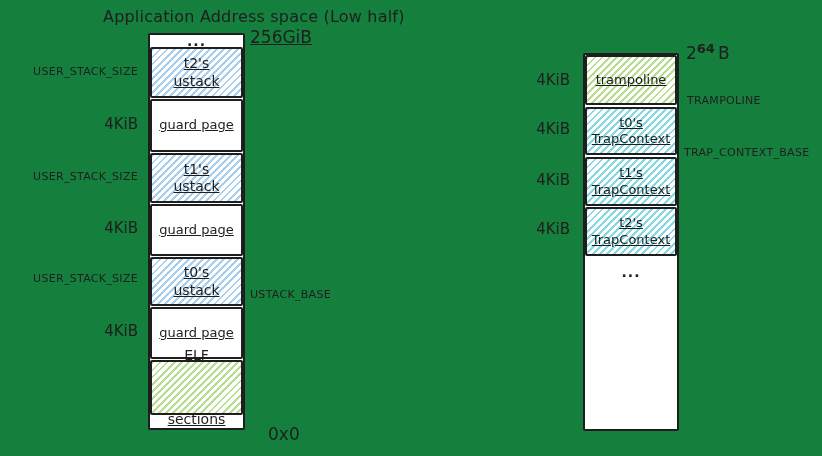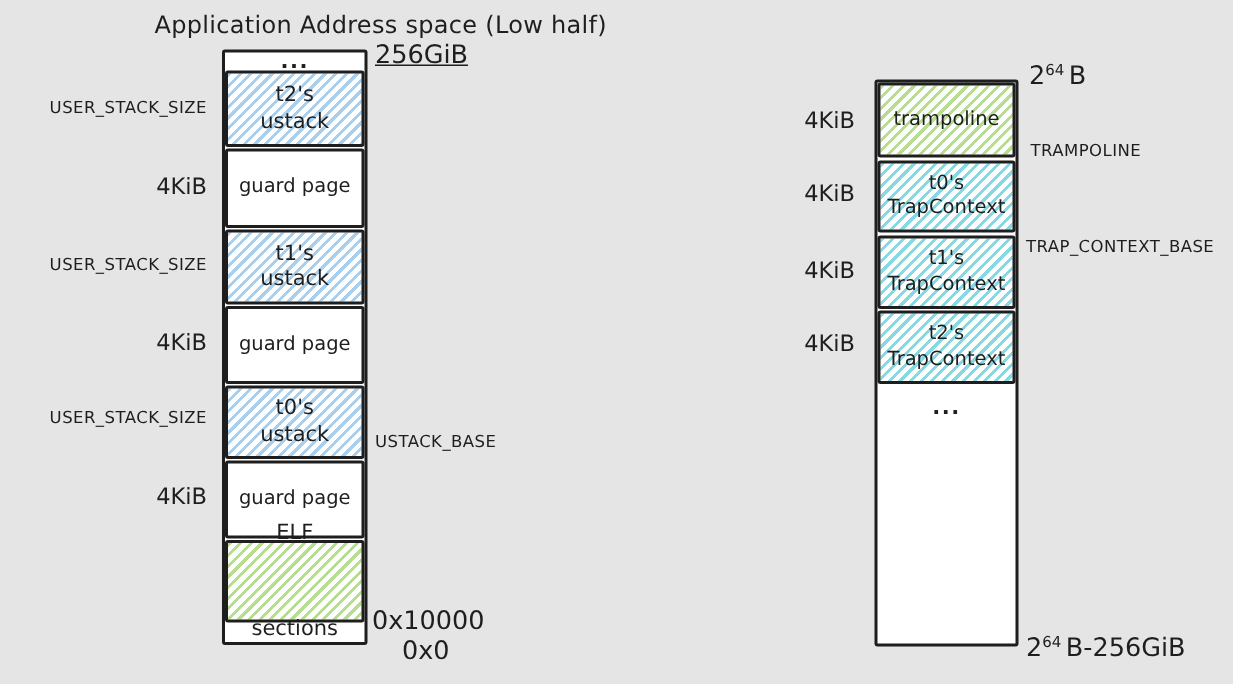--- a/index.html
+++ b/index.html
@@ -1,30 +1,30 @@
 <!DOCTYPE html>
 <html><head>
 <meta charset="utf-8">
 <style>
   html,body{margin:0;padding:0;background:#ffffff;}
   #canvas{
-    position:relative;width:822px;height:456px;background:#e5e5e5;
+    position:relative;width:822px;height:456px;background:#15803d;
     font-family:"DejaVu Sans",sans-serif;color:#1e1e1e;overflow:hidden;
   }
   .title{
     position:absolute;font-size:16px;letter-spacing:.2px;white-space:nowrap;
   }
   .column{
     position:absolute;border:2px solid #1e1e1e;border-radius:2px;
     box-sizing:border-box;background:#ffffff;
   }
   .seg{
     position:absolute;left:0;right:0;border:2px solid #1e1e1e;border-radius:2px;
     box-sizing:border-box;display:flex;flex-direction:column;align-items:center;
-    justify-content:center;text-align:right;line-height:1.25;
+    justify-content:center;text-align:right;line-height:1.25;text-decoration:underline;
   }
   .seg .l1,.seg .l2{font-size:14px;white-space:nowrap;}
   .seg .small{font-size:13px;}
   .fill-blue{
     background-color:#ffffff;
     background-image:repeating-linear-gradient(135deg,#a9cfee 0 2px,rgba(255,255,255,0) 2px 5px);
   }
   .fill-cyan{
     background-color:#ffffff;
     background-image:repeating-linear-gradient(135deg,#86d8e2 0 2px,rgba(255,255,255,0) 2px 5px);
@@ -39,21 +39,21 @@
   }
   .size-label{
     position:absolute;text-align:right;white-space:nowrap;
   }
   .size-label.big{font-size:15px;}
   .size-label.small{font-size:11px;letter-spacing:.3px;}
   .addr-label{
     position:absolute;white-space:nowrap;font-size:17px;
   }
   .addr-label.small{font-size:11px;letter-spacing:.3px;}
-  .addr-label sup{font-size:10px;vertical-align:6px;}
+  .addr-label sup{font-size:13px;vertical-align:6px;font-weight:bold;}
   .addr-label .suffix{margin-left:3px;}
 </style>
 </head>
 <body>
 
 <div id="canvas">
 
   <div class="title" style="left:103px;top:7px;">Application Address space (Low half)</div>
 
   <div class="column" style="left:148px;top:33px;width:97px;height:397px;">
@@ -95,21 +95,20 @@
 
   <div class="size-label small" style="left:8px;width:130px;top:65px;">USER_STACK_SIZE</div>
   <div class="size-label big" style="left:8px;width:130px;top:115px;">4KiB</div>
   <div class="size-label small" style="left:8px;width:130px;top:170px;">USER_STACK_SIZE</div>
   <div class="size-label big" style="left:8px;width:130px;top:219px;">4KiB</div>
   <div class="size-label small" style="left:8px;width:130px;top:272px;">USER_STACK_SIZE</div>
   <div class="size-label big" style="left:8px;width:130px;top:322px;">4KiB</div>
 
   <div class="addr-label" style="left:250px;top:27px;text-decoration:underline;">256GiB</div>
   <div class="addr-label small" style="left:250px;top:288px;">USTACK_BASE</div>
-  <div class="addr-label" style="left:248px;top:404px;">0x10000</div>
   <div class="addr-label" style="left:252px;top:424px;margin-left:16px;">0x0</div>
 
 
   <div class="column" style="left:583px;top:53px;width:96px;height:378px;">
 
     <div class="seg fill-green" style="top:0px;height:50px;">
       <div class="l1 small">trampoline</div>
     </div>
 
     <div class="seg fill-cyan" style="top:52px;height:48px;">
@@ -132,17 +131,16 @@
 
   <div class="size-label big" style="left:490px;width:80px;top:71px;">4KiB</div>
   <div class="size-label big" style="left:490px;width:80px;top:120px;">4KiB</div>
   <div class="size-label big" style="left:490px;width:80px;top:171px;">4KiB</div>
   <div class="size-label big" style="left:490px;width:80px;top:220px;">4KiB</div>
 
   <div class="addr-label" style="left:686px;top:41px;"><span>2</span><sup>64</sup><span class="suffix">B</span></div>
 
   <div class="addr-label small" style="left:687px;top:94px;">TRAMPOLINE</div>
 
-  <div class="addr-label small" style="left:684px;top:158px;">TRAP_CONTEXT_BASE</div>
+  <div class="addr-label small" style="left:684px;top:146px;">TRAP_CONTEXT_BASE</div>
 
-  <div class="addr-label" style="left:684px;top:422px;"><span>2</span><sup>64</sup><span class="suffix">B-256GiB</span></div>
 
 </div>
 
 </body></html>

